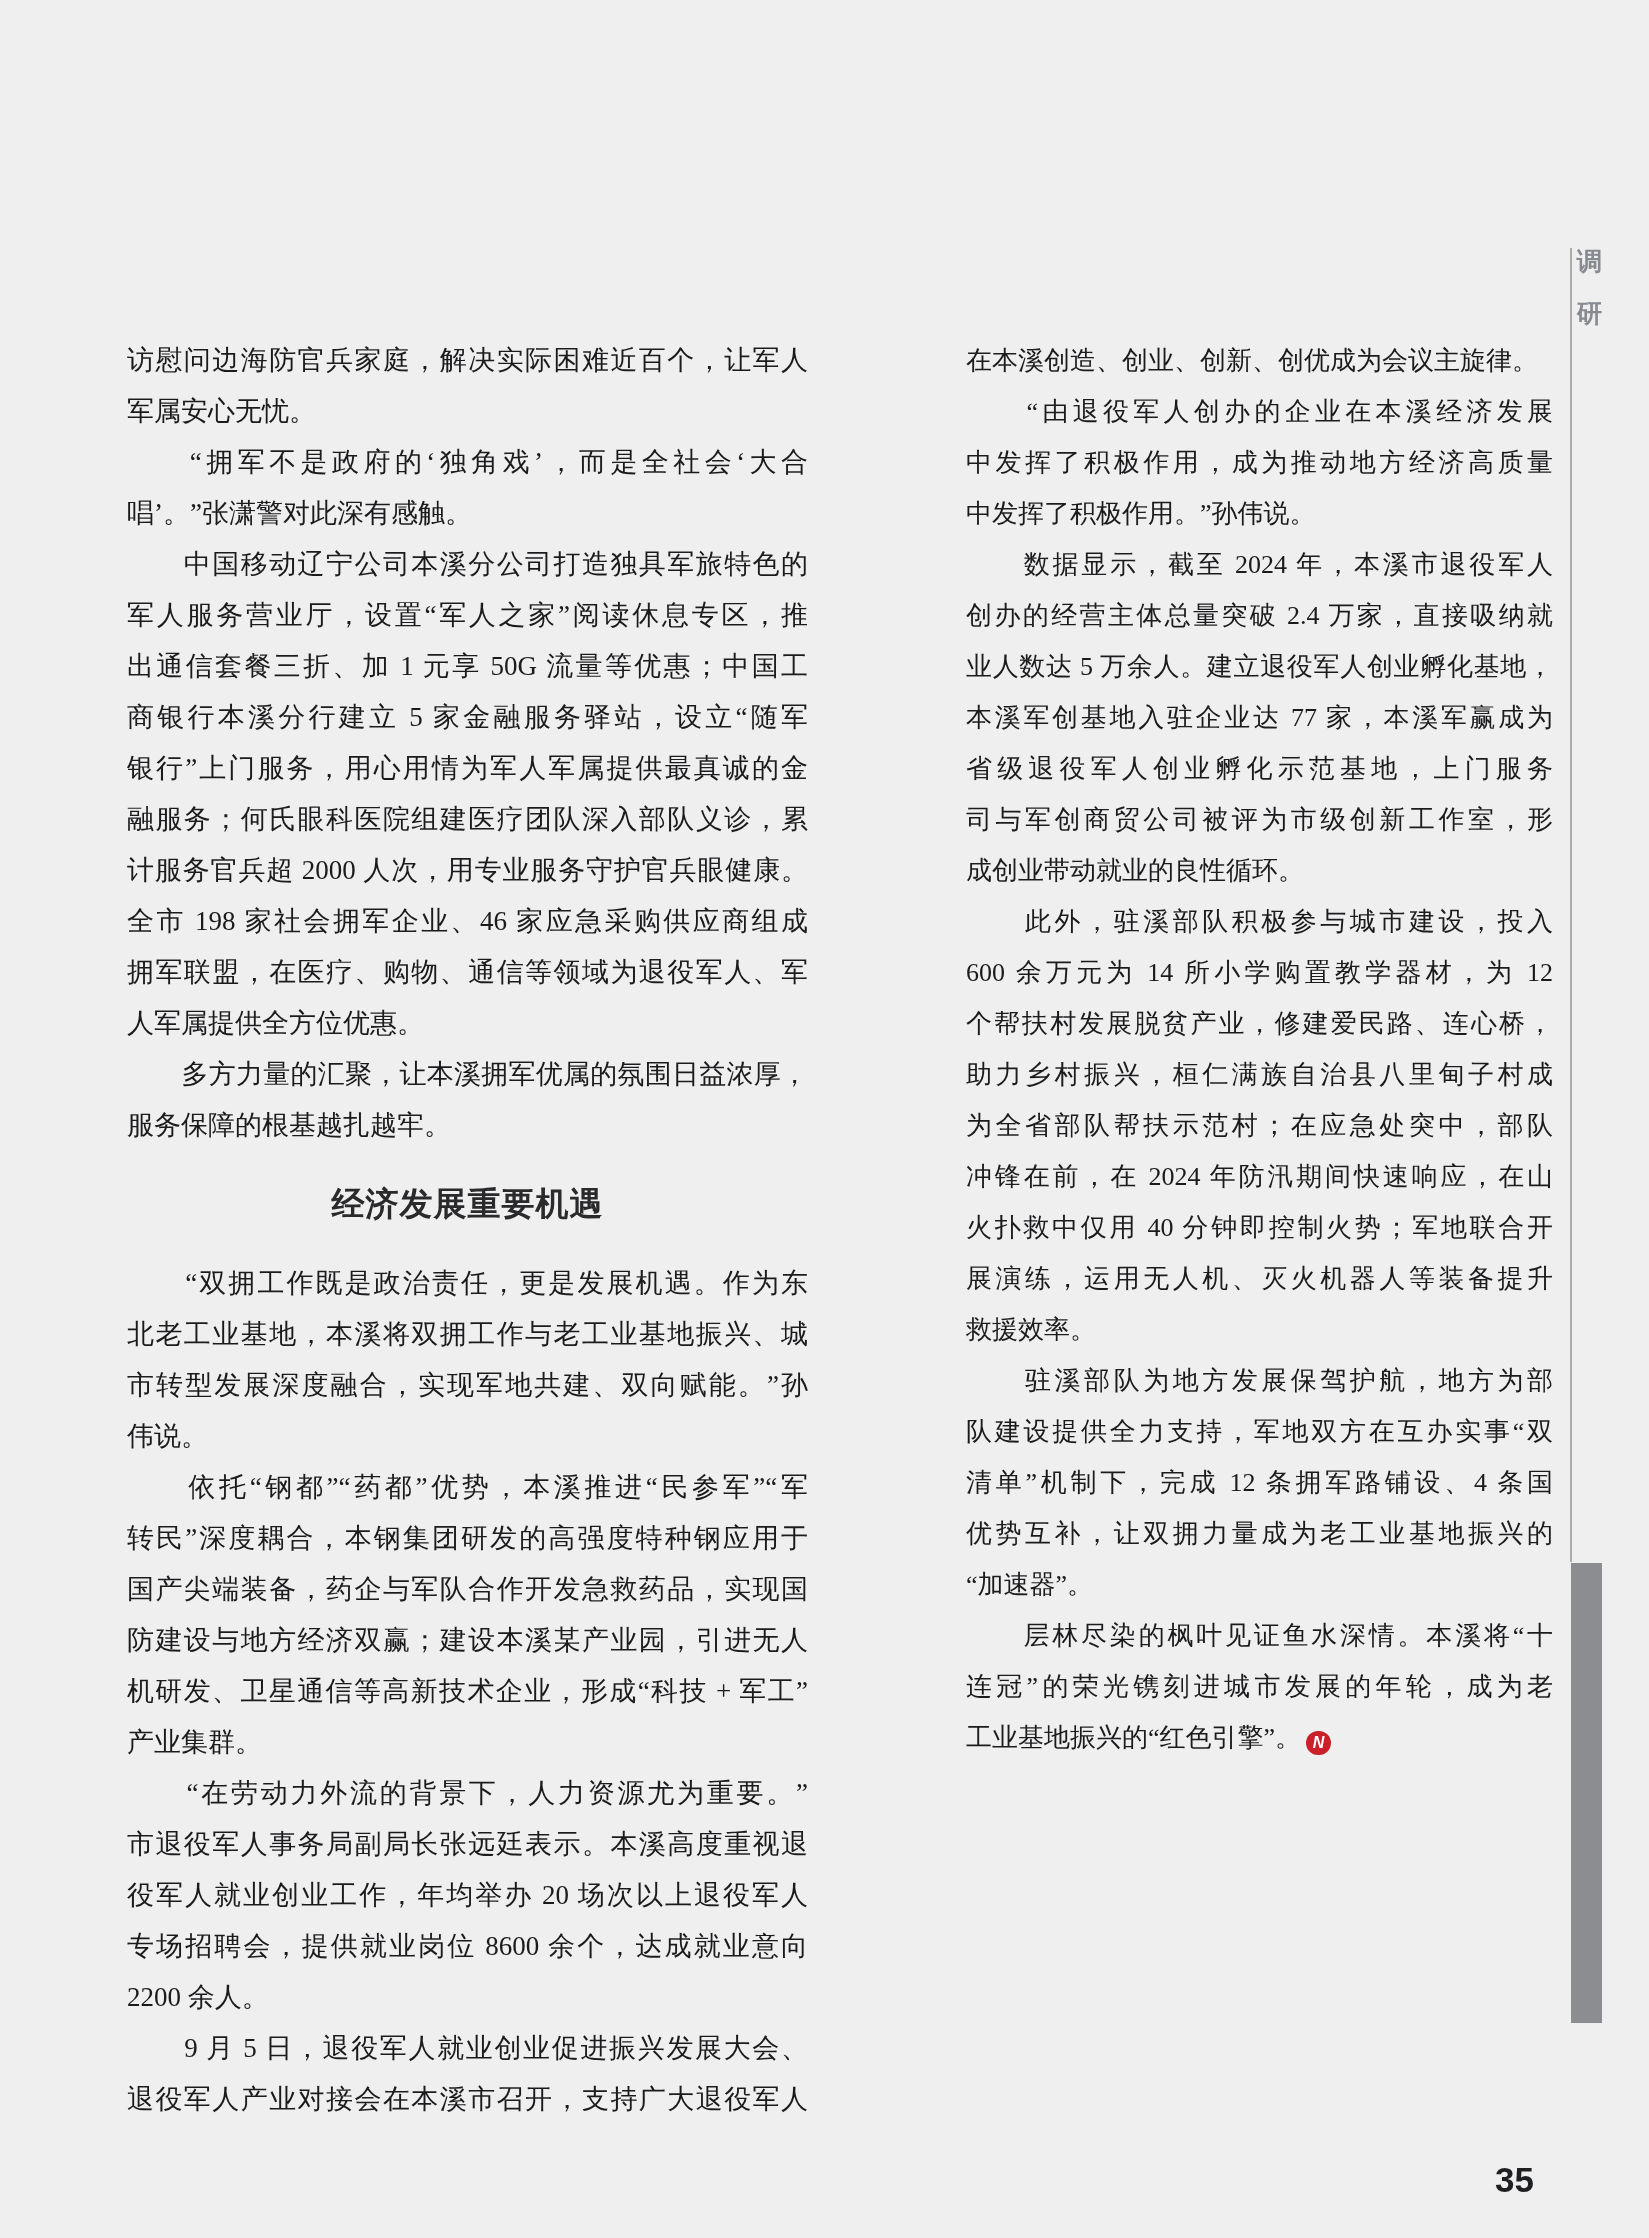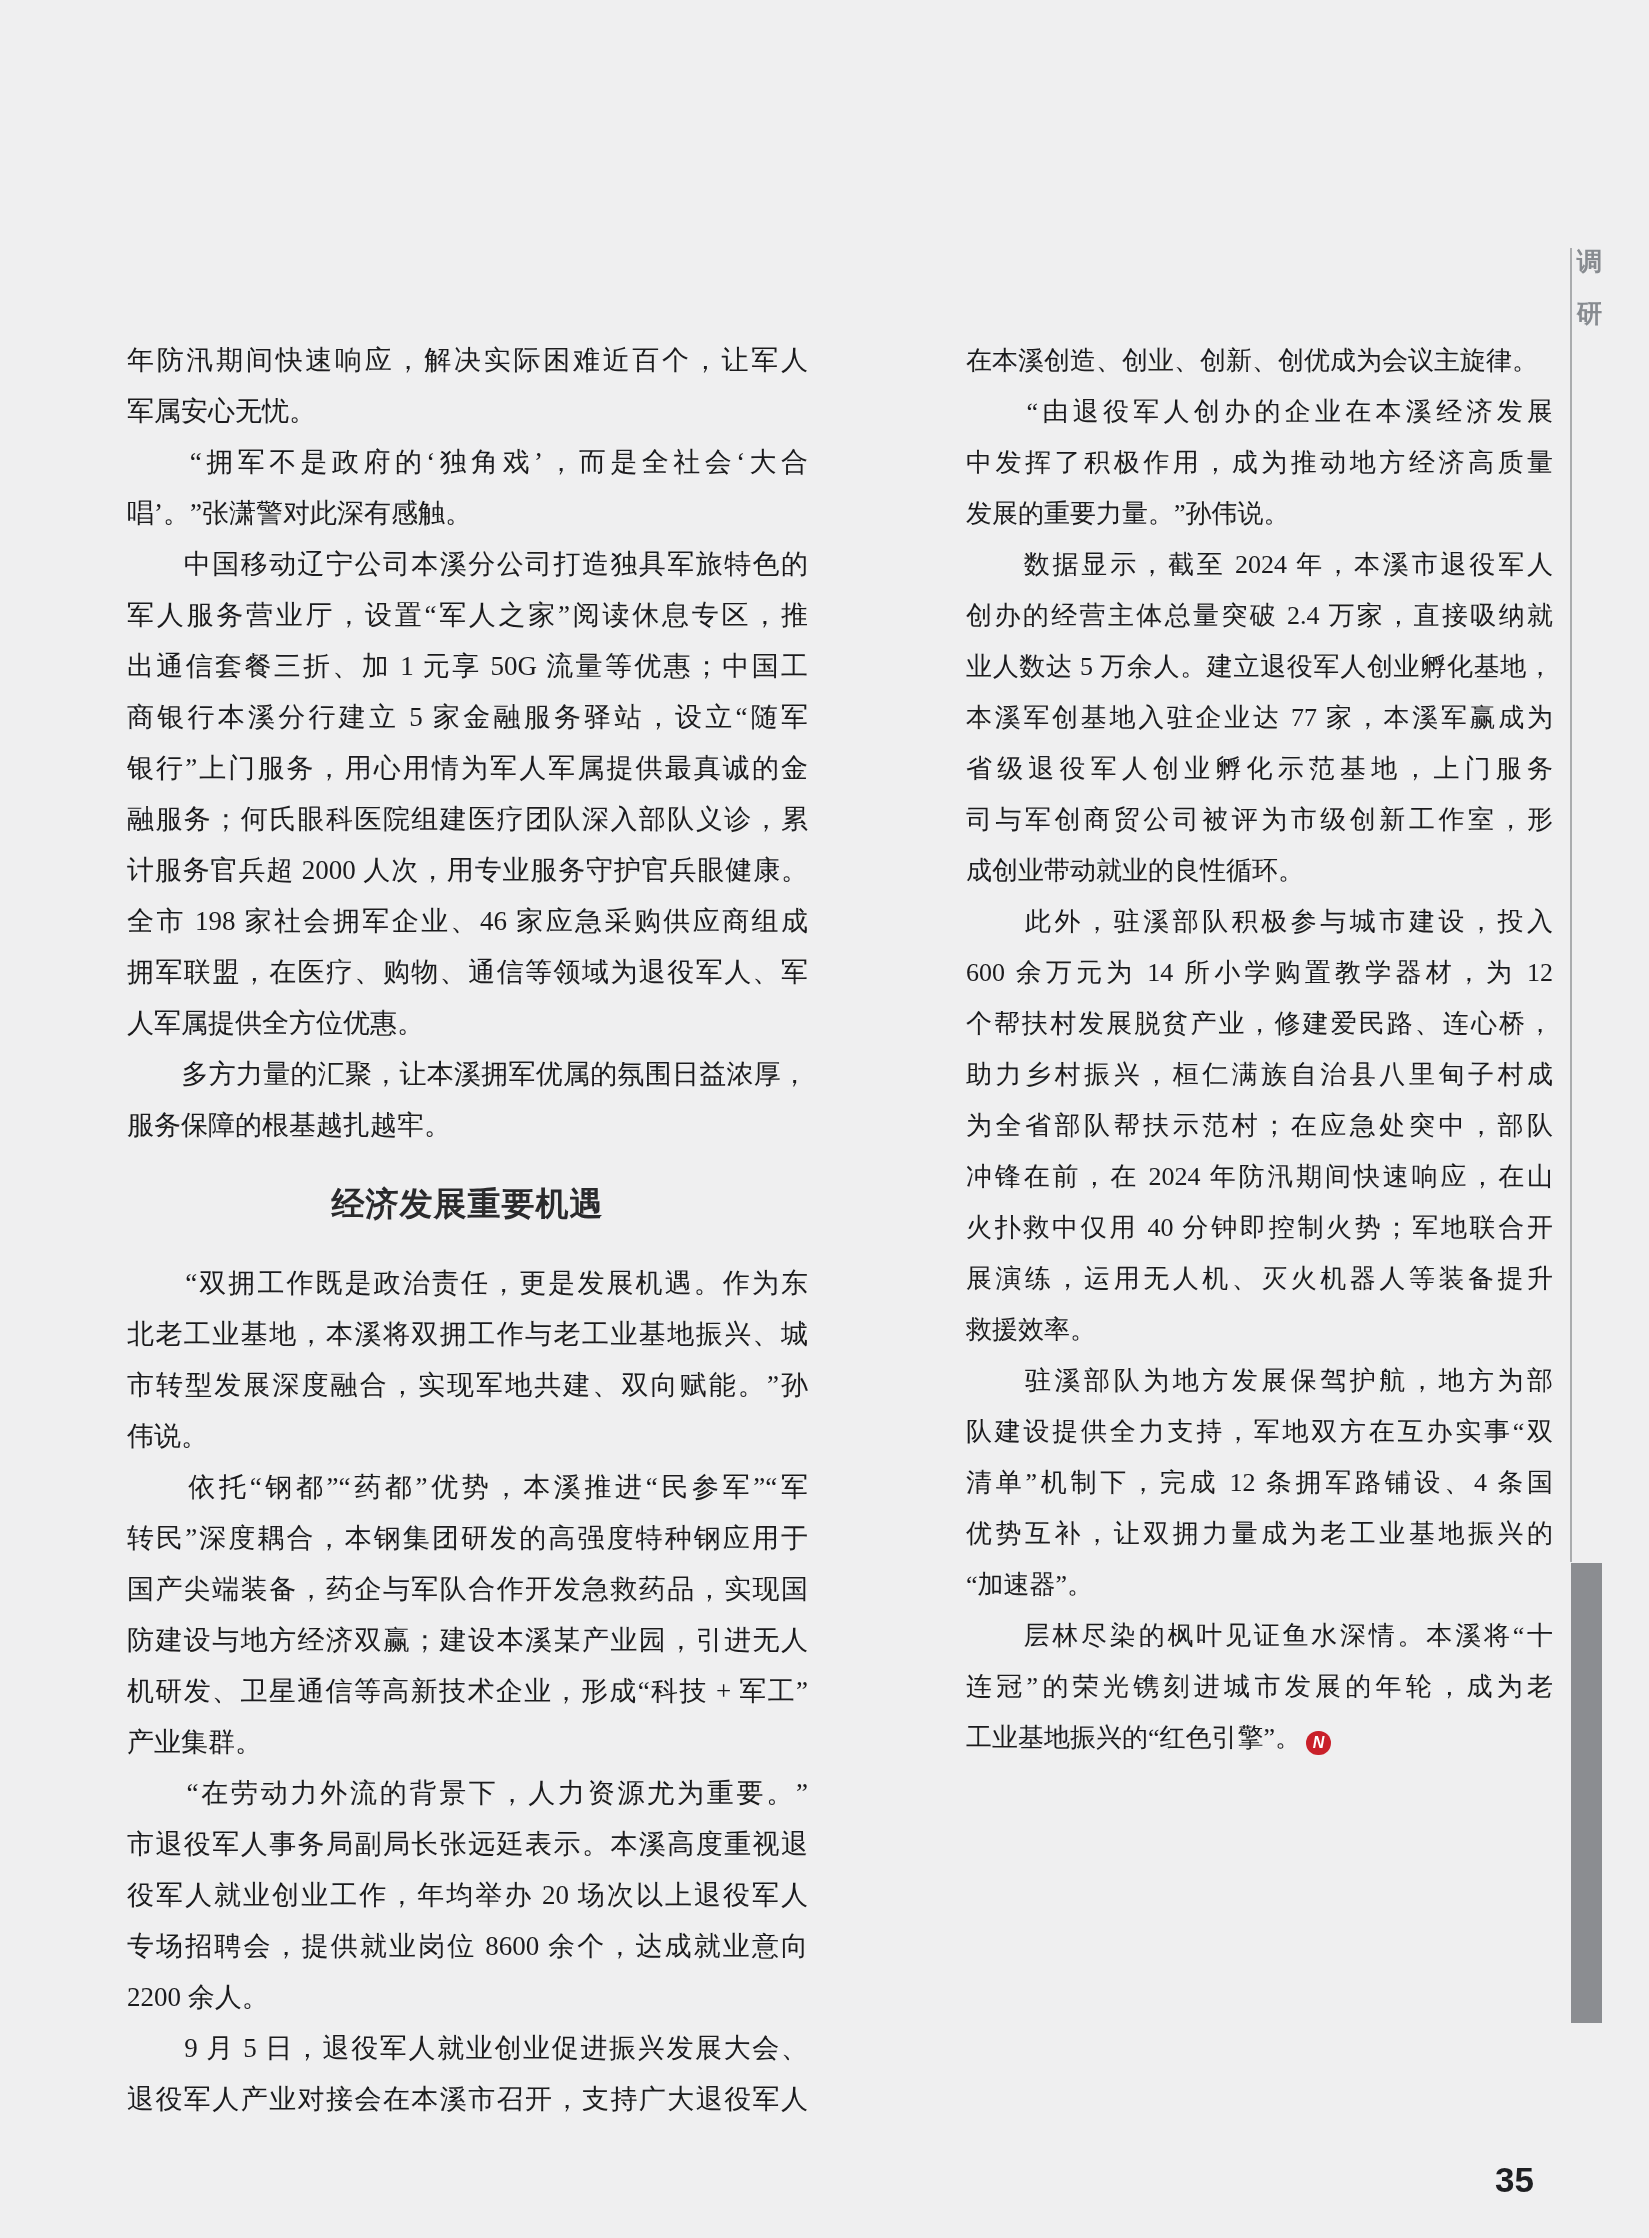--- a/index.html
+++ b/index.html
@@ -86,21 +86,21 @@
     vertical-align: -2.1px;
   }
 </style>
 </head>
 <body>
 
 <div class="page">
 
   <section class="col col-left">
     <div>
-        <div class="line">年防汛期间快速响应，解决实际困难近百个，让军人</div>
+        <div class="line">访慰问边海防官兵家庭，解决实际困难近百个，让军人</div>
         <div class="line end">军属安心无忧。</div>
         <div class="line">　　“拥军不是政府的‘独角戏’，而是全社会‘大合</div>
         <div class="line end">唱’。”张潇警对此深有感触。</div>
         <div class="line">　　中国移动辽宁公司本溪分公司打造独具军旅特色的</div>
         <div class="line">军人服务营业厅，设置“军人之家”阅读休息专区，推</div>
         <div class="line">出通信套餐三折、加 1 元享 50G 流量等优惠；中国工</div>
         <div class="line">商银行本溪分行建立 5 家金融服务驿站，设立“随军</div>
         <div class="line">银行”上门服务，用心用情为军人军属提供最真诚的金</div>
         <div class="line">融服务；何氏眼科医院组建医疗团队深入部队义诊，累</div>
         <div class="line">计服务官兵超 2000 人次，用专业服务守护官兵眼健康。</div>
@@ -130,21 +130,21 @@
         <div class="line">　　9 月 5 日，退役军人就业创业促进振兴发展大会、</div>
         <div class="line">退役军人产业对接会在本溪市召开，支持广大退役军人</div>
       </div>
   </section>
 
   <section class="col col-right">
     <div>
         <div class="line end">在本溪创造、创业、创新、创优成为会议主旋律。</div>
         <div class="line">　　“由退役军人创办的企业在本溪经济发展</div>
         <div class="line">中发挥了积极作用，成为推动地方经济高质量</div>
-        <div class="line end">发展的重要力量。”孙伟说。</div>
+        <div class="line end">中发挥了积极作用。”孙伟说。</div>
         <div class="line">　　数据显示，截至 2024 年，本溪市退役军人</div>
         <div class="line">创办的经营主体总量突破 2.4 万家，直接吸纳就</div>
         <div class="line">业人数达 5 万余人。建立退役军人创业孵化基地，</div>
         <div class="line">本溪军创基地入驻企业达 77 家，本溪军赢成为</div>
         <div class="line">省级退役军人创业孵化示范基地，上门服务</div>
         <div class="line">司与军创商贸公司被评为市级创新工作室，形</div>
         <div class="line end">成创业带动就业的良性循环。</div>
         <div class="line">　　此外，驻溪部队积极参与城市建设，投入</div>
         <div class="line">600 余万元为 14 所小学购置教学器材，为 12</div>
         <div class="line">个帮扶村发展脱贫产业，修建爱民路、连心桥，</div>

